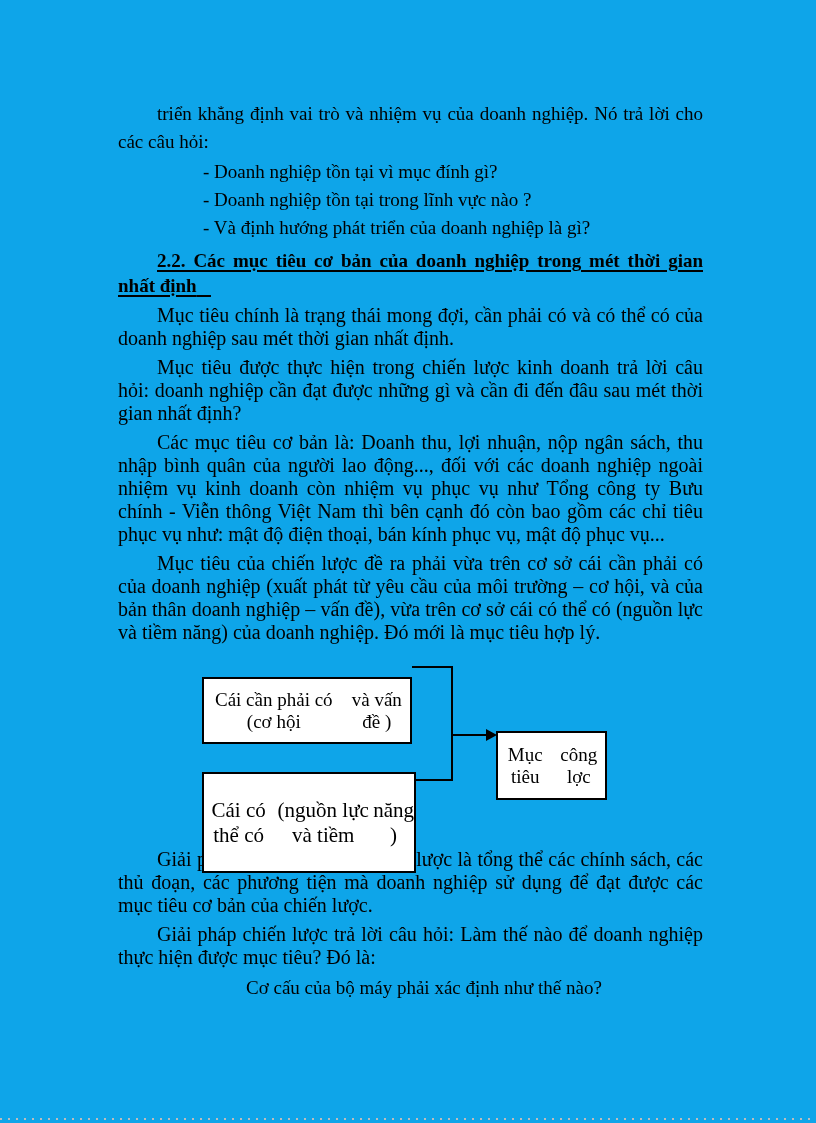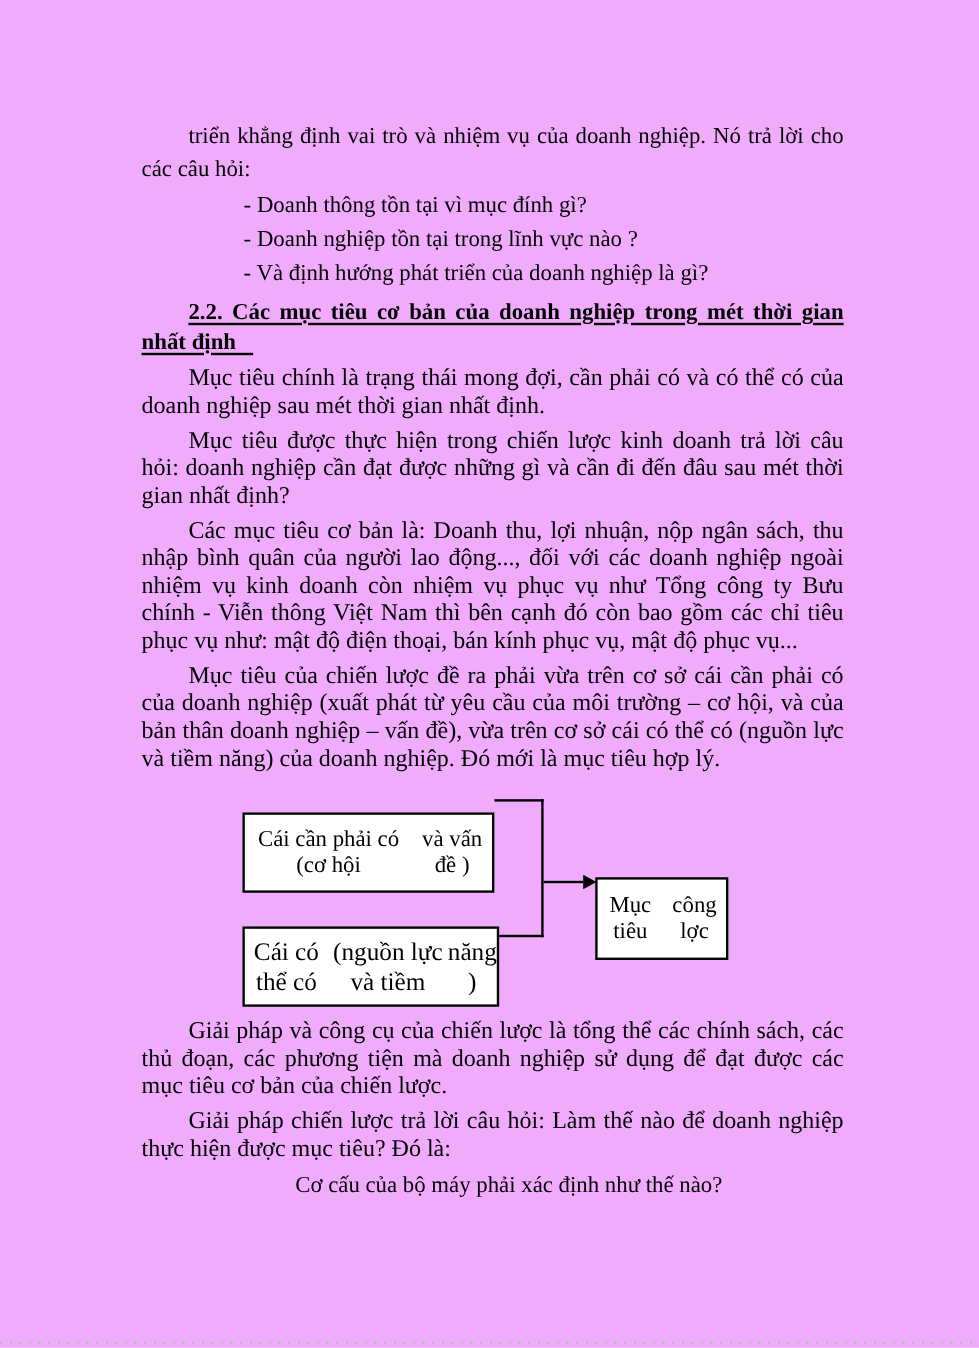--- a/index.html
+++ b/index.html
@@ -2,21 +2,21 @@
 <html><head>
 <meta charset="utf-8">
 <style>
   html, body { margin: 0; padding: 0; }
   body { background: #ffffff; }
 
   .page {
     position: relative;
     width: 816px;
     height: 1123px;
-    background: #f0abfc;
+    background: #0ea5e9;
     color: #000000;
     font-family: "Liberation Serif", "DejaVu Serif", serif;
     overflow: hidden;
   }
 
   .content {
     position: absolute;
     left: 118px;
     top: 100px;
     width: 585px;
@@ -91,21 +91,21 @@
     background: #fff;
     display: flex;
     flex-direction: row;
     justify-content: center;
     align-items: center;
     text-align: center;
     box-sizing: border-box;
     margin-top: 27px;
   }
   .dbox-need { left: 84px; top: 0;    width: 210px; height: 67px; }
-  .dbox-can  { left: 84px; top: 95px; width: 214px; height: 67px; }
+  .dbox-can  { left: 84px; top: 95px; width: 214px; height: 101px; }
   .dbox-goal { left: 378px; top: 54px; width: 111px; height: 69px; }
   .dline { font-size: 19px; line-height: 22px; }
   .dbox-can .dline { font-size: 21px; line-height: 25px; }
 
   .conn { position: absolute; background: #000; }
   .conn-h1 { left: 294px; top: 16px;  width: 41px;  height: 2px; }
   .conn-v  { left: 333px; top: 16px;  width: 2px;   height: 115px; }
   .conn-h2 { left: 298px; top: 129px; width: 37px;  height: 2px; }
   .conn-a  { left: 335px; top: 84px;  width: 33px;  height: 2px; }
   .arrowhead {
@@ -129,21 +129,21 @@
 </style>
 </head>
 <body>
 
 <div class="page">
   <div class="content">
 
     <p class="intro-para">triển khẳng định vai trò và nhiệm vụ của doanh nghiệp. Nó trả lời cho các câu hỏi:</p>
 
     <div class="bullets">
-      <div class="bullet-line">- Doanh thông tồn tại vì mục đính gì?</div>
+      <div class="bullet-line">- Doanh nghiệp tồn tại vì mục đính gì?</div>
       <div class="bullet-line">- Doanh nghiệp tồn tại trong lĩnh vực nào ?</div>
       <div class="bullet-line">- Và định hướng phát triển của doanh nghiệp là gì?</div>
     </div>
 
     <div class="h22">
       <div class="heading-line h22-l1">2.2. Các mục tiêu cơ bản của doanh nghiệp trong mét thời gian</div>
       <div class="heading-line h22-l2">nhất định</div>
     </div>
 
     <div class="section-paras">

